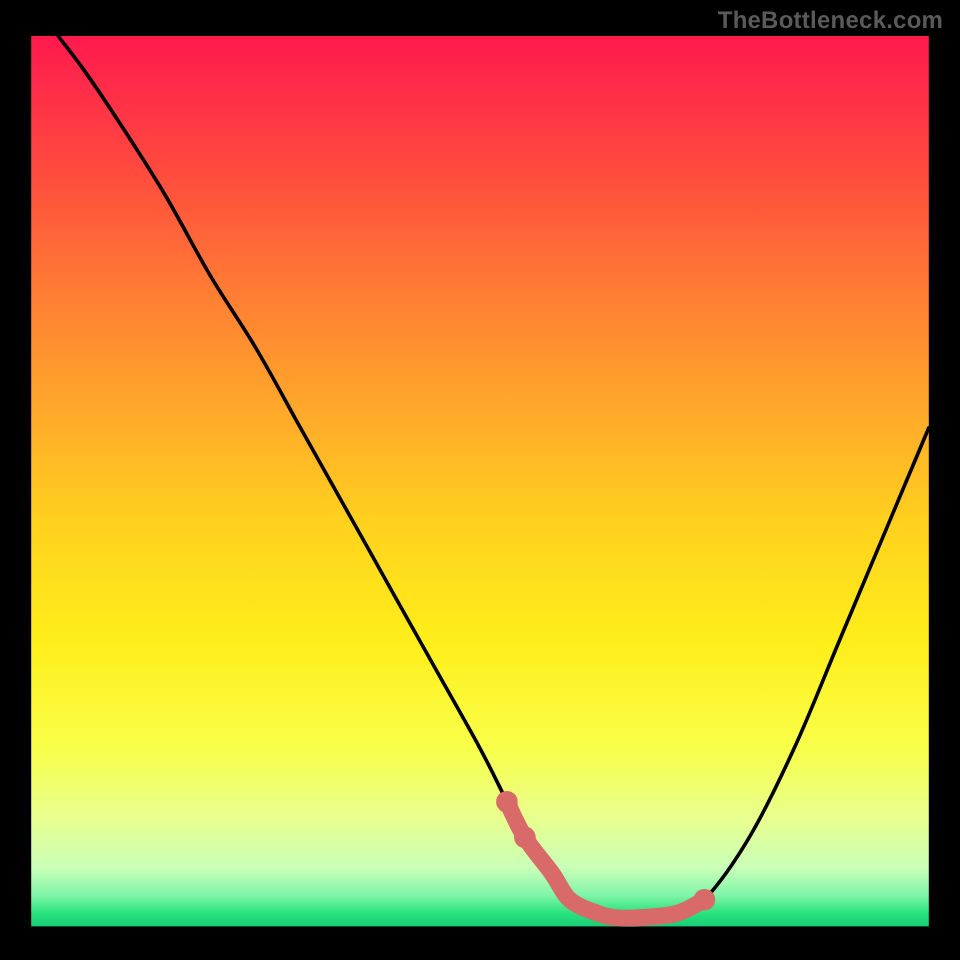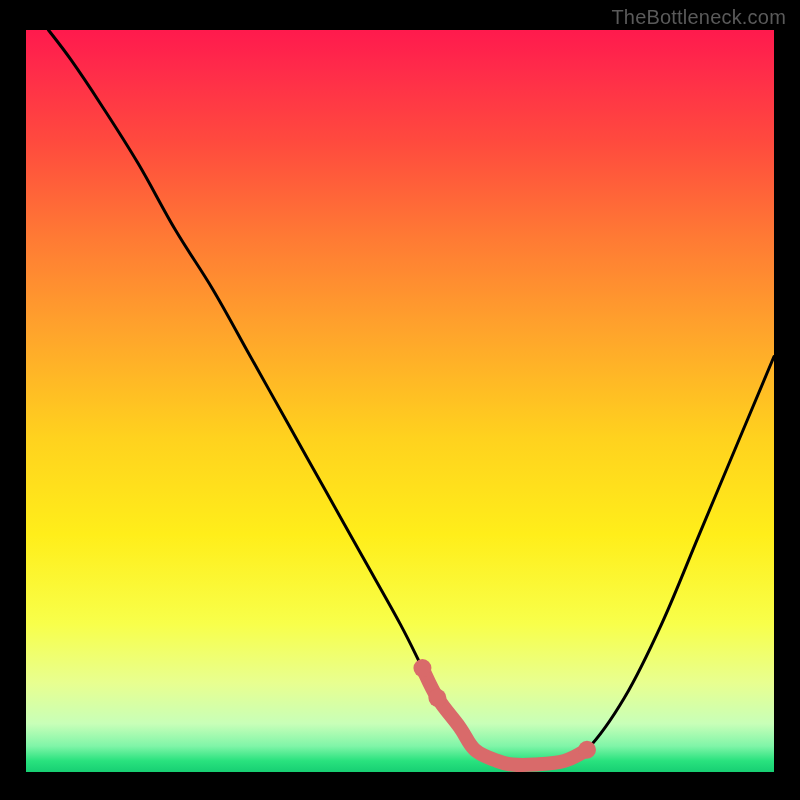--- a/index.html
+++ b/index.html
@@ -16,21 +16,21 @@
     width: 800px;
     height: 800px;
     background: #000;
   }
   .watermark {
     position: absolute;
     top: 6px;
     right: 14px;
     color: #5a5a5a;
     font-size: 20px;
-    font-weight: 400;
+    font-weight: 700;
     letter-spacing: 0.2px;
     z-index: 5;
   }
   svg {
     position: absolute;
     top: 0;
     left: 0;
   }
 </style>
 </head>

